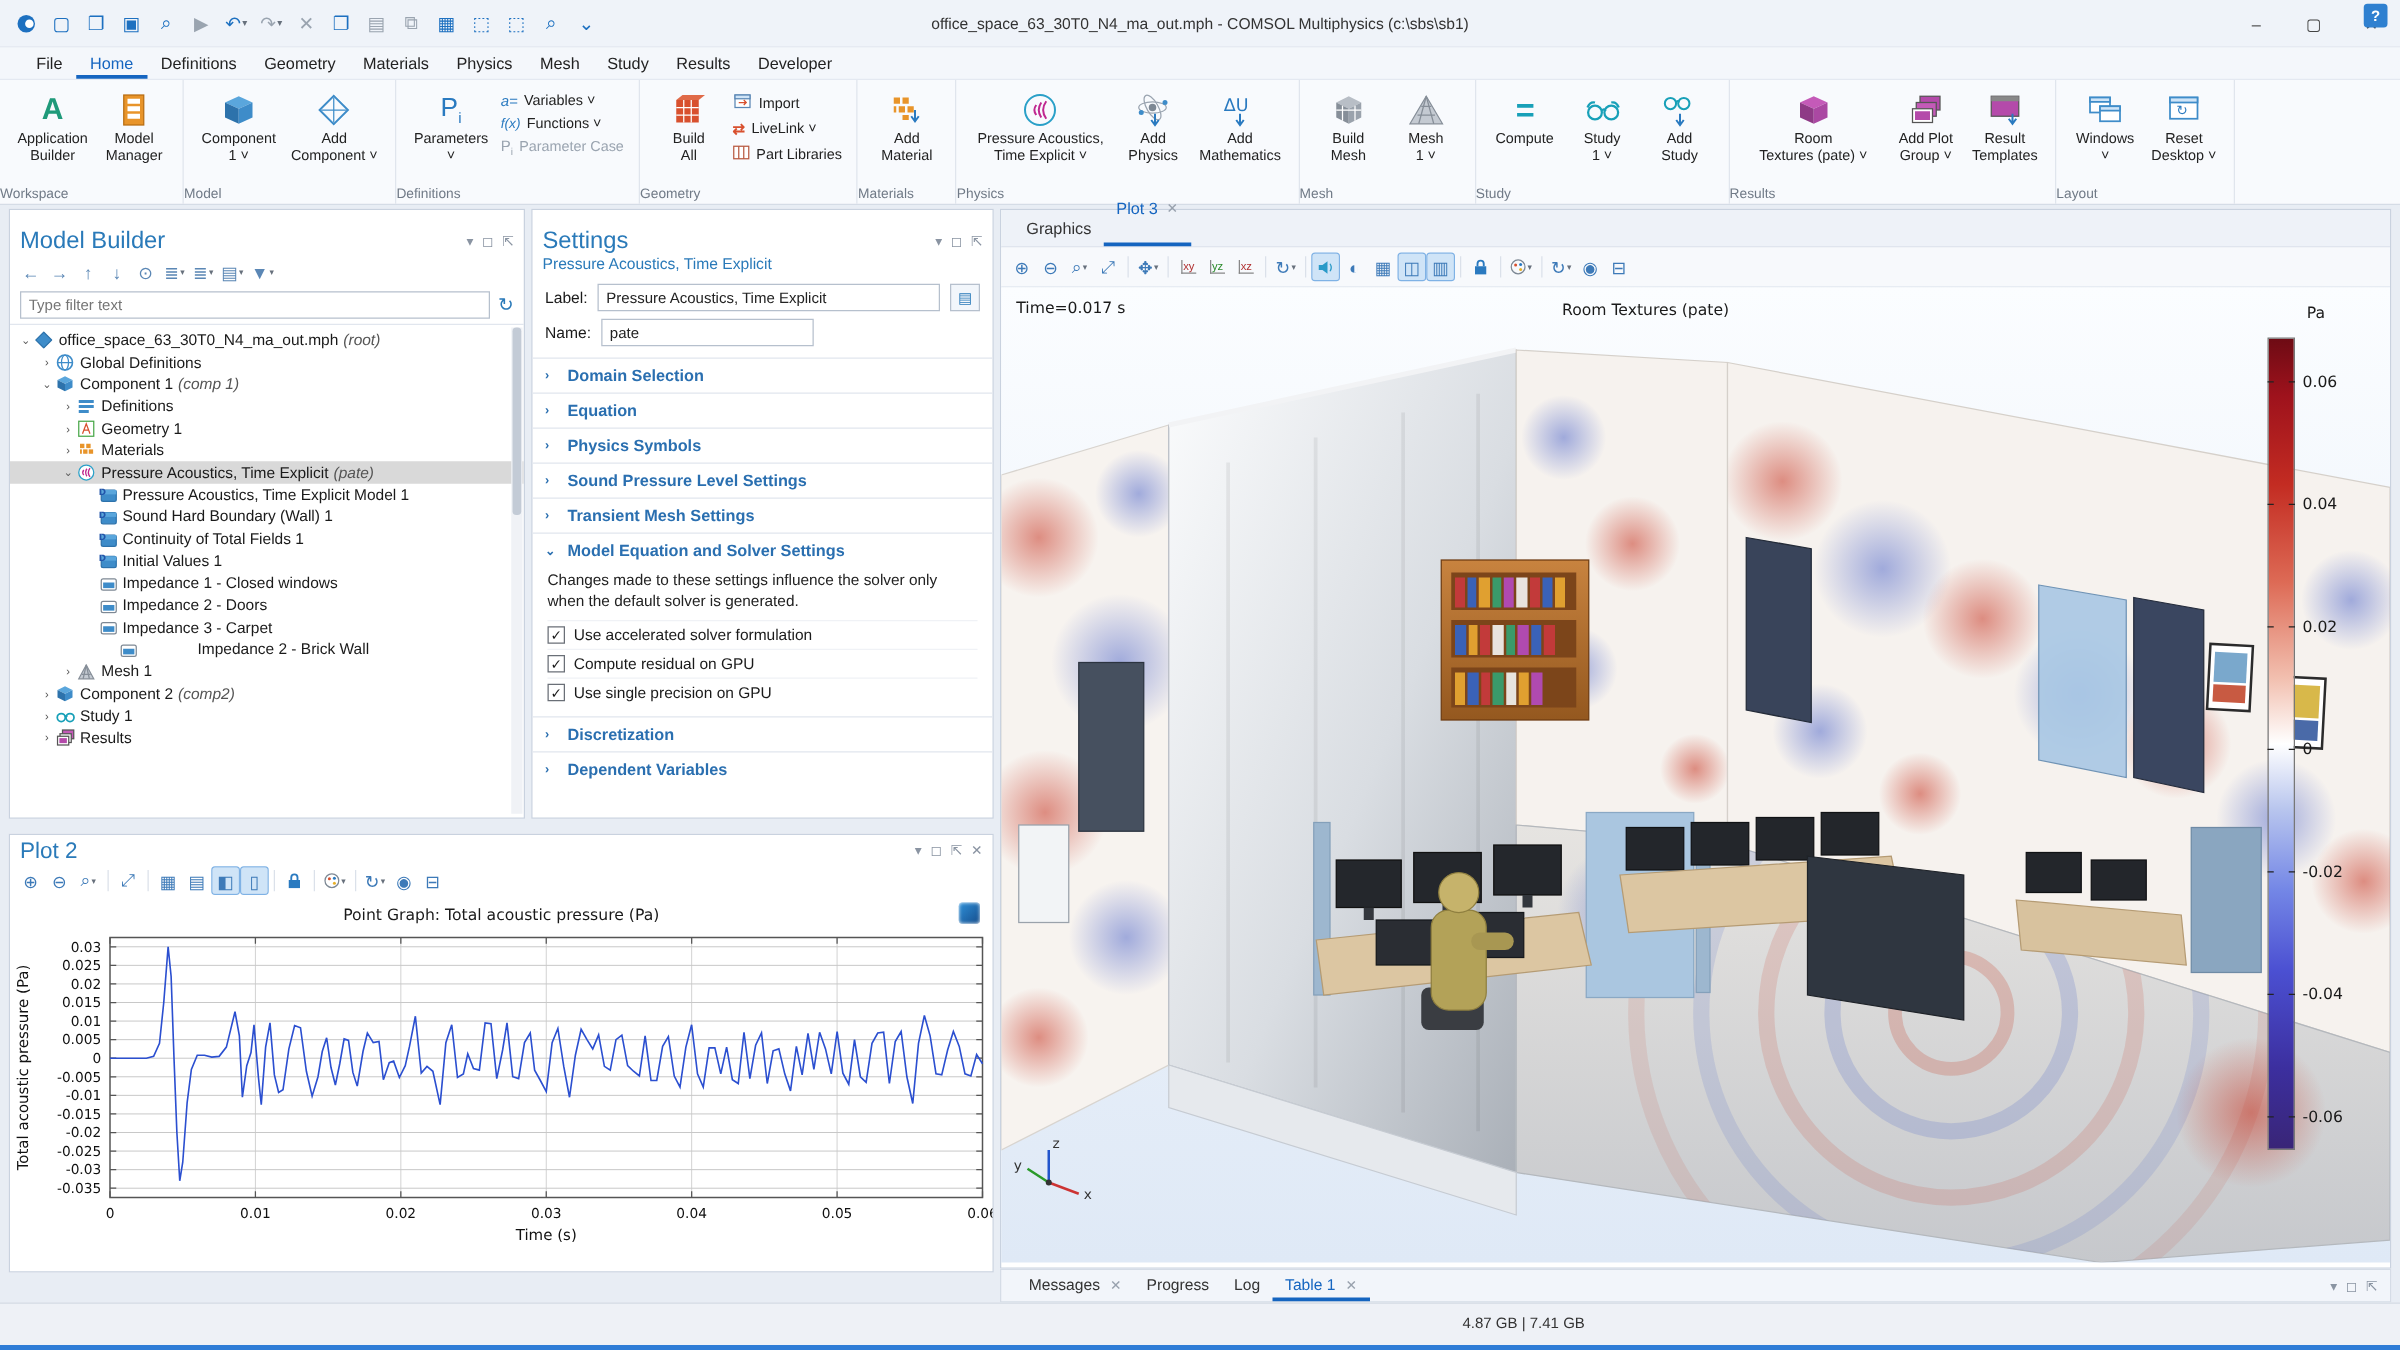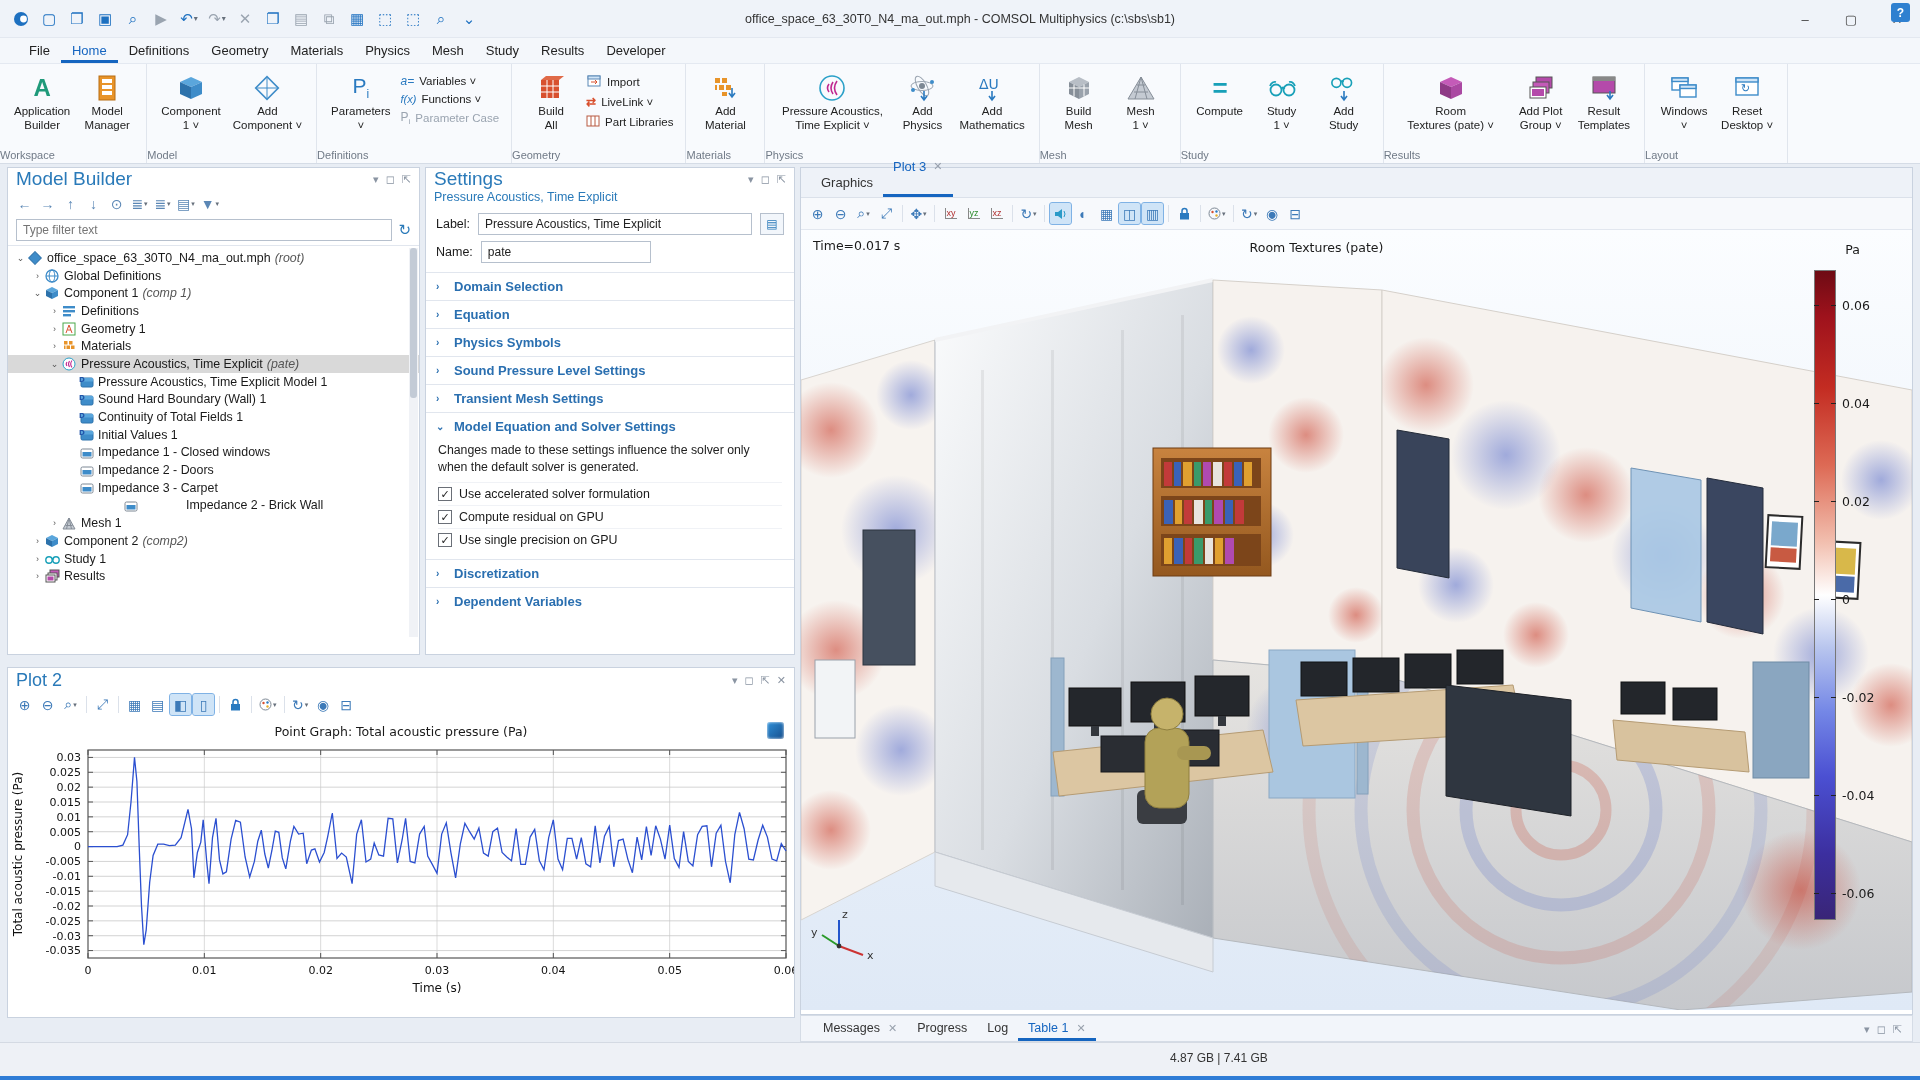--- a/index.html
+++ b/index.html
@@ -29,21 +29,21 @@
   .rgroup-label { position:absolute; left:0; right:0; bottom:2px; text-align:left; font-size:11px; color:#707a87; }
   .rbtn { display:flex; flex-direction:column; align-items:center; justify-content:flex-start; min-width:62px; padding:3px 6px; border-radius:3px; }
   .rbtn .ric { height:34px; display:flex; align-items:center; justify-content:center; }
   .rbtn .rlbl { font-size:11.5px; color:#222; text-align:center; line-height:1.2; }
   .rsmallcol { display:flex; flex-direction:column; justify-content:flex-start; gap:3px; padding-top:5px; }
   .rsmall { display:flex; align-items:center; gap:5px; font-size:11.5px; color:#222; padding:1px 4px; }
   .rsmall.dis { color:#9aa4b0; }
 
   
   .panel { position:absolute; background:#fff; border:1px solid #c9d2df; }
-  .phead { display:flex; align-items:center; padding:0 8px 0; }
+  .phead { display:flex; align-items:center; padding:14px 8px 0; }
   .ptitle { font-size:19px; color:#2a7ab9; font-weight:400; }
   .winbtns { margin-left:auto; display:flex; gap:7px; color:#8a94a2; font-size:11px; }
   .winbtns span { cursor:default; }
   .ptoolbar { display:flex; align-items:center; gap:2px; padding:3px 6px; }
   .tbtn { min-width:21px; height:21px; display:flex; align-items:center; justify-content:center; font-size:14px; color:#3d7ab8; border-radius:2px; padding:0 2px; }
   .tbtn.pressed { background:#cfe4f7; outline:1px solid #7fb2e5; }
   .tbtn .dd { font-size:7px; color:#67707c; margin-left:1px; }
   .tsep { width:1px; height:17px; background:#dbe1ea; margin:0 3px; }
 
   
@@ -629,21 +629,21 @@
         <div class="trow" style="padding-left: 57px;">
           <span class="texp"></span>
           <span class="ticon">
             <svg width="15" height="13">
               <rect x="2" y="3" width="12" height="9" rx="1.5" fill="#fff" stroke="#7d8894"></rect>
               <rect x="3.5" y="6" width="9" height="4.5" fill="#3e8cc9"></rect>
             </svg>
           </span>
           <span>Impedance 3 - Carpet</span>
         </div>
-        <div class="trow" style="padding-left: 57px; gap: 44px;">
+        <div class="trow" style="padding-left: 29px; gap: 44px;">
           <span class="texp"></span>
           <span class="ticon">
             <svg width="15" height="13">
               <rect x="2" y="3" width="12" height="9" rx="1.5" fill="#fff" stroke="#7d8894"></rect>
               <rect x="3.5" y="6" width="9" height="4.5" fill="#3e8cc9"></rect>
             </svg>
           </span>
           <span>Impedance 2 - Brick Wall</span>
         </div>
         <div class="trow" style="padding-left: 40px;">

